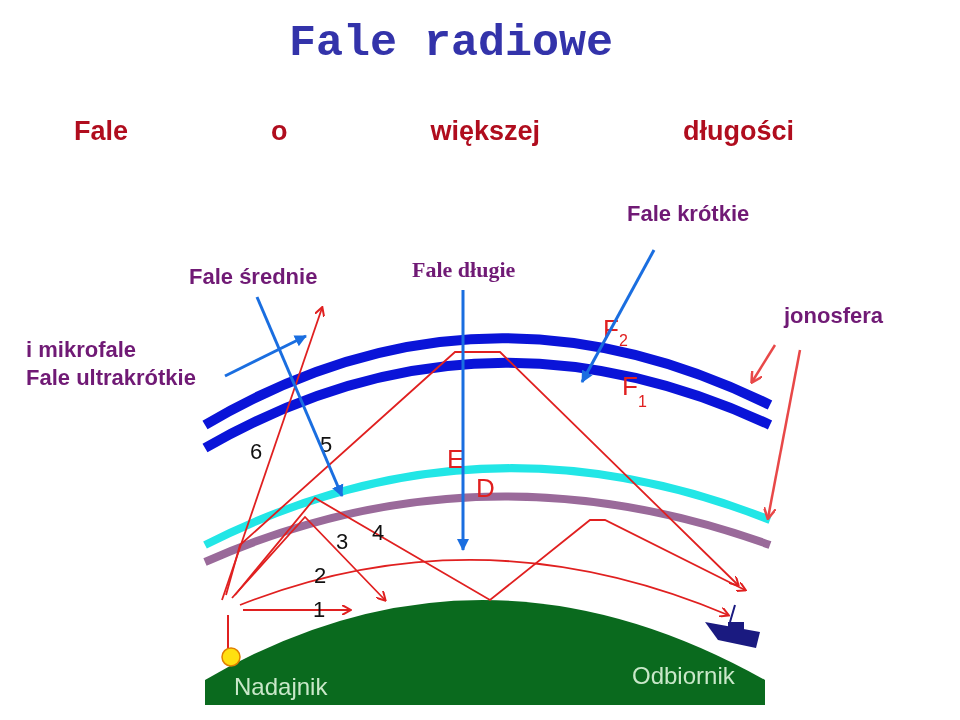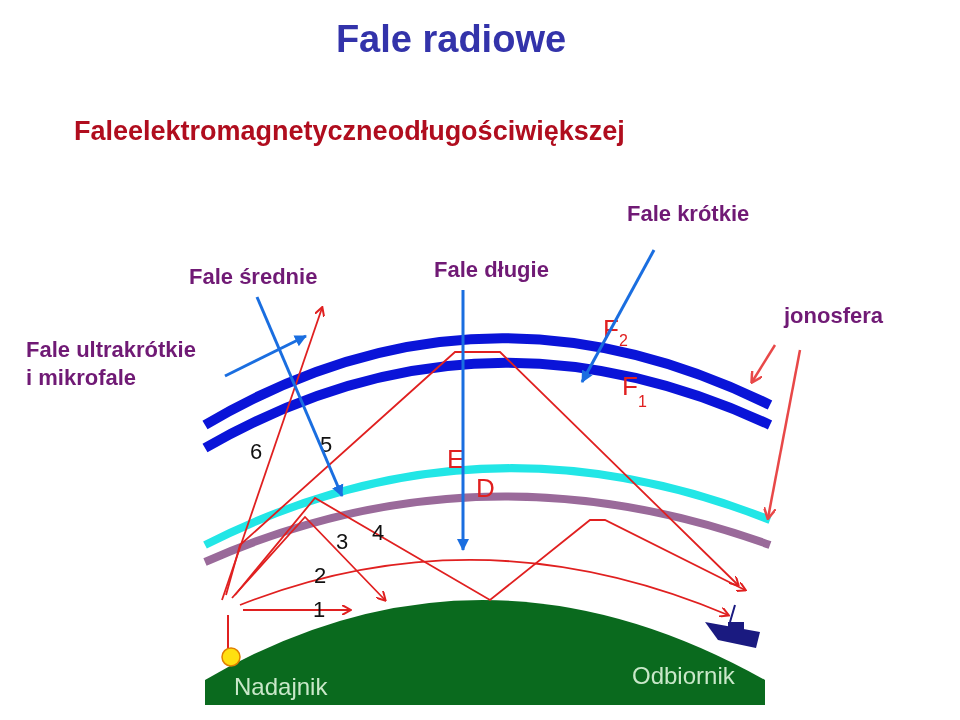--- a/index.html
+++ b/index.html
@@ -1,39 +1,38 @@
 <!DOCTYPE html>
 <html><head>
 <meta charset="utf-8">
 <style>
   html, body { margin:0; padding:0; }
   body { width:960px; height:720px; background:#ffffff; position:relative; overflow:hidden; font-family:"Liberation Sans", sans-serif; }
-  .title { position:absolute; left:0; width:902px; top:18px; text-align:center; font-size:38px; font-weight:bold; color:#3333aa; }
+  .title { position:absolute; left:0; width:902px; top:18px; text-align:center; font-size:45px; font-weight:bold; color:#3333aa;font-family:Liberation Mono, monospace; }
   .subtitle { position:absolute; left:74px; top:112px; width:720px; font-size:27px; font-weight:bold; color:#b00d1e; line-height:38px; }
-  .subtitle .l1 { display:flex; }
+  .subtitle .l1 { display:flex; justify-content:space-between; }
   .subtitle sup { font-size:16px; vertical-align:top; position:relative; top:-2px; }
   .lbl { position:absolute; font-size:22px; font-weight:bold; color:#701a75; line-height:28px; }
   svg { position:absolute; left:0; top:0; }
   .num { font-family:"Liberation Sans", sans-serif; font-size:22px; fill:#111; }
   .layer { font-family:"Liberation Sans", sans-serif; font-size:26px; fill:#e02020; }
   .sub { font-size:16px; }
   .ground-lbl { font-family:"Liberation Sans", sans-serif; font-size:24px; fill:#c9e8c9; }
 </style>
 </head>
 <body>
 
 <div class="title">Fale radiowe</div>
 
 <div class="subtitle">
   <div class="l1">
     <span>Fale</span>
-    <span>elektromagnetyczne</span>
     <span>o</span>
+    <span>większej</span>
     <span>długości</span>
-    <span>większej</span>
   </div>
 </div>
 
 <svg width="960" height="720" viewBox="0 0 960 720">
   <defs>
     <marker id="ar" markerWidth="10" markerHeight="10" refX="8" refY="5" orient="auto" markerUnits="userSpaceOnUse">
       <path d="M0,0 L9,5 L0,10" fill="none" stroke="#e02020" stroke-width="2"></path>
     </marker>
     <marker id="ab" markerWidth="14" markerHeight="14" refX="11" refY="7" orient="auto" markerUnits="userSpaceOnUse">
       <path d="M0,1 L12,7 L0,13 Z" fill="#1a6ee0"></path>
@@ -90,18 +89,18 @@
   </g>
 
   <g stroke="#e84848" stroke-width="2.5" fill="none">
     <line x1="775" y1="345" x2="752" y2="382" marker-end="url(#ap)"></line>
     <line x1="800" y1="350" x2="768" y2="518" marker-end="url(#ap)"></line>
   </g>
 </svg>
 
 <div class="lbl" style="left:627px;top:200px;">Fale krótkie</div>
 <div class="lbl" style="left:162px;top:263px;margin-left:27px;">Fale średnie</div>
-<div class="lbl" style="left:434px;top:256px;">Fale długie</div>
+<div class="lbl" style="left:412px;top:256px;font-family:Liberation Serif, serif;">Fale długie</div>
 <div class="lbl" style="left:784px;top:302px;">jonosfera</div>
 <div class="lbl" style="left:26px;top:336px;">
+  <div>i mikrofale</div>
   <div>Fale ultrakrótkie</div>
-  <div>i mikrofale</div>
 </div>
 
 </body></html>

